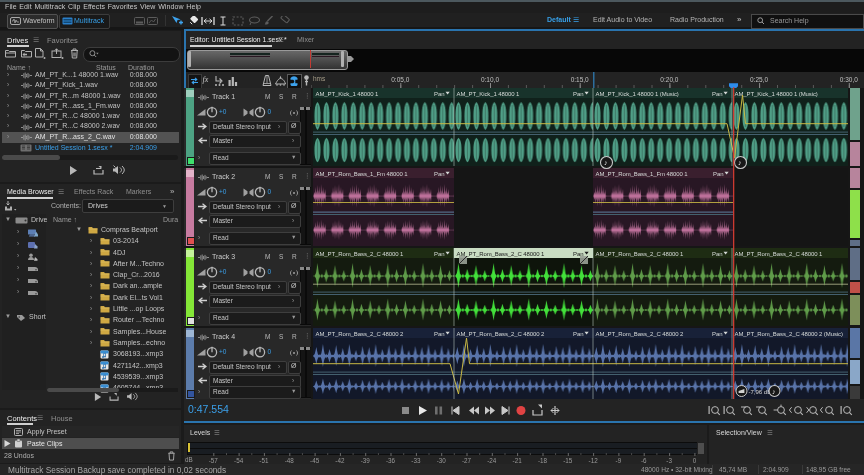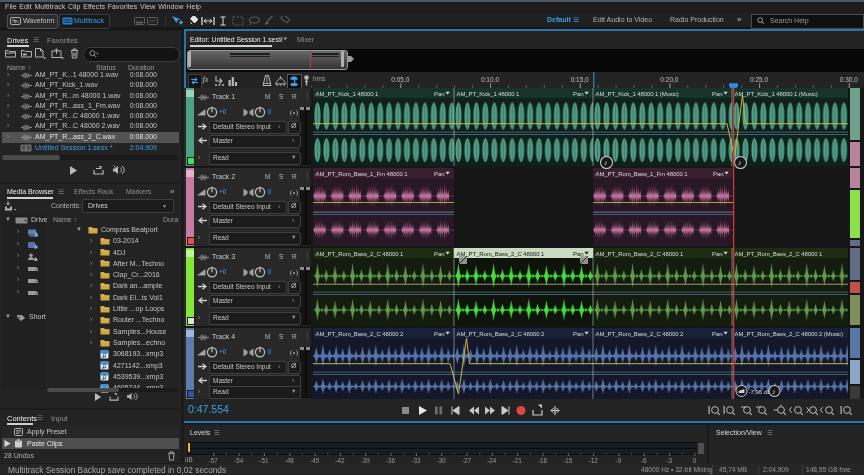--- a/index.html
+++ b/index.html
@@ -385,21 +385,21 @@
       </svg>
 <svg class="abs" style="left:126px;top:392px" width="12" height="9" viewBox="0 0 13 10">
         <path d="M3 3.5H1v3h2l3 2.5v-8z" fill="#b8b8b8"></path>
         <path d="M8 2.5c2 2 2 3 0 5M10 1c3 3 3 5 0 8" fill="none" stroke="#b8b8b8" stroke-width="1"></path>
       </svg>
 
 <div class="panel" style="left:0;top:410px;width:181px;height:53px;"></div>
 <div class="tx" style="left:7px;top:414px;font-size:7.5px;color:#ededed;">Contents</div>
 <div class="abs" style="left:7px;top:423px;width:26px;height:2px;background:#d0d0d0;"></div>
 <div class="tx" style="left:37px;top:414px;font-size:7px;color:#777;">☰</div>
-<div class="tx" style="left:51px;top:414px;font-size:7.5px;color:#8f8f8f;">Input</div>
+<div class="tx" style="left:51px;top:414px;font-size:7.5px;color:#8f8f8f;">House</div>
 <div class="abs" style="left:2px;top:426px;width:177px;height:11px;background:#262626;"></div>
 <svg class="abs" style="left:14px;top:428px" width="9" height="8" viewBox="0 0 9 8">
         <rect x="0.5" y="0.5" width="8" height="7" rx="1" fill="none" stroke="#b0b0b0"></rect>
         <path d="M2 2.5h5M2 4h5M2 5.5h3" stroke="#b0b0b0" stroke-width=".8"></path>
       </svg>
 <div class="tx" style="left:27px;top:428px;font-size:7px;color:#c4c4c4;">Apply Preset</div>
 <div class="abs" style="left:2px;top:438px;width:177px;height:11px;background:#4e4e4e;"></div>
 <svg class="abs" style="left:4px;top:440px" width="7" height="7" viewBox="0 0 7 7">
         <path d="M0.5 0l6 3.5-6 3.5z" fill="#d8d8d8"></path>
       </svg>

